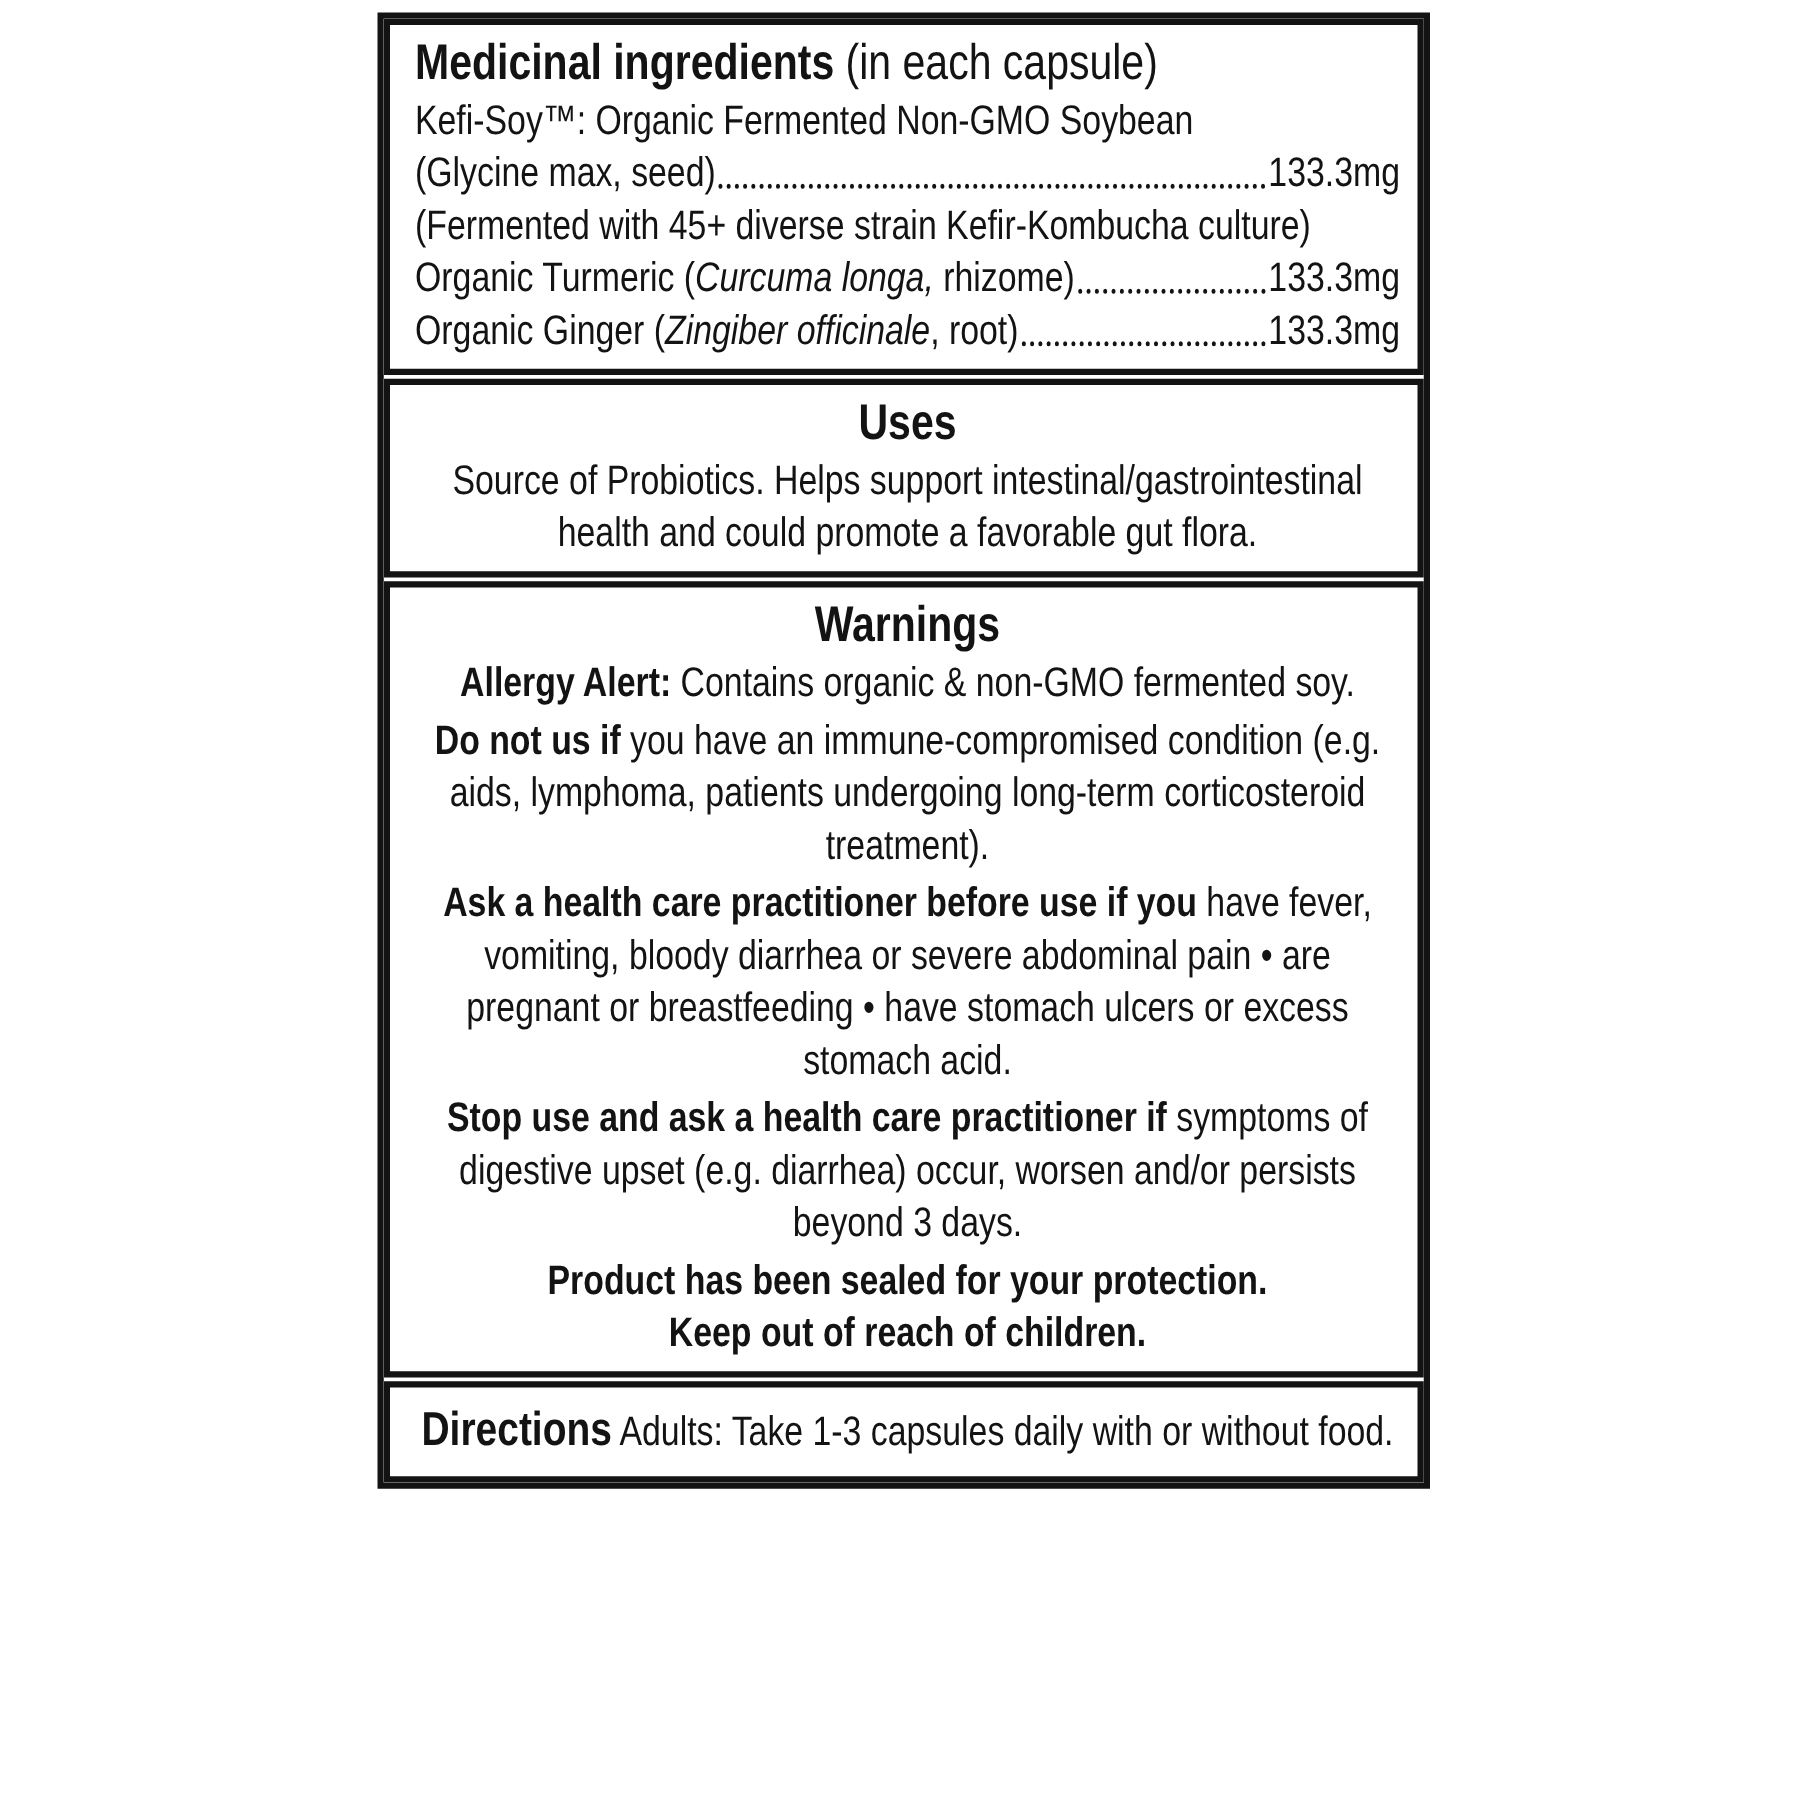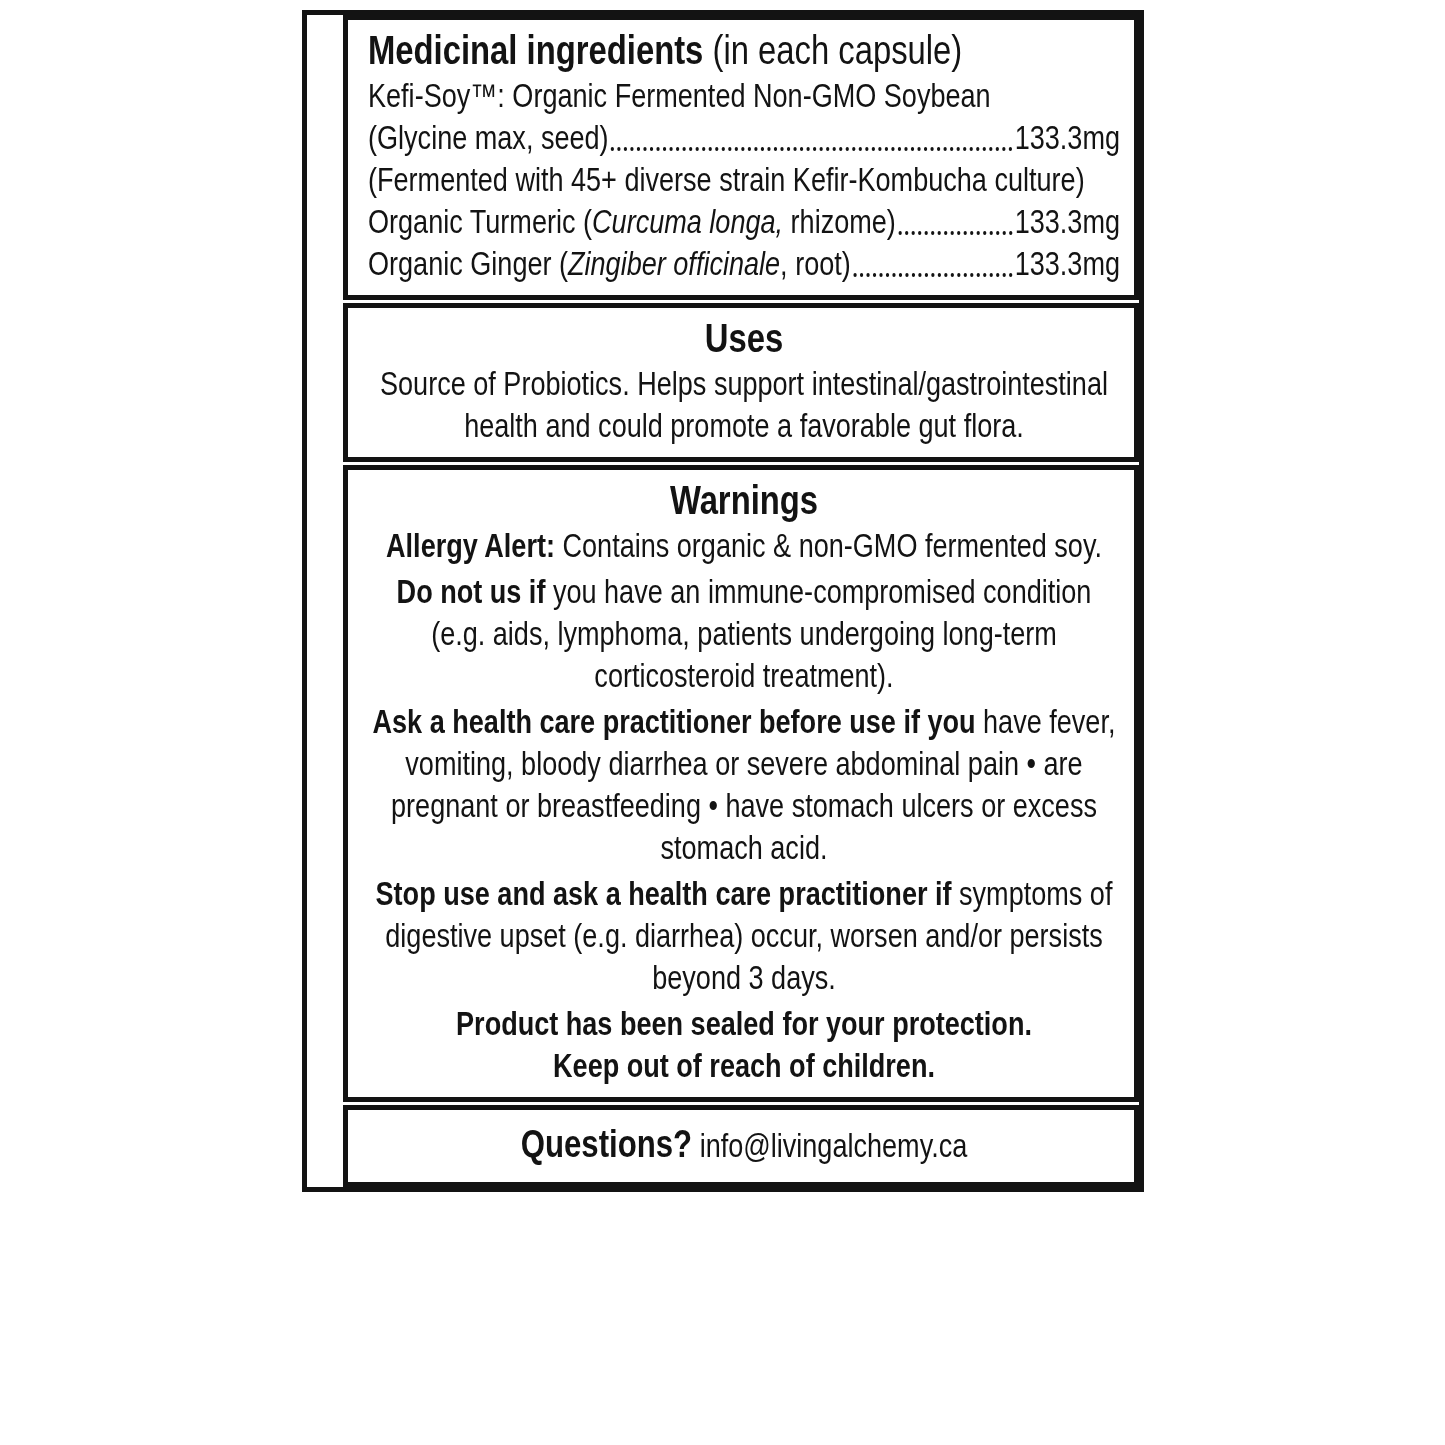--- a/index.html
+++ b/index.html
@@ -10,21 +10,20 @@
     background: #ffffff;
     color: #131313;
     font-family: "Liberation Sans", sans-serif;
     overflow: hidden;
   }
   .label {
     width: 842px;
     margin: 10px auto 2px;
     border: 5px solid #131313;
     background: #ffffff;
-    padding-left: 36px;
   }
   .section {
     border: 5px solid #131313;
     background: #ffffff;
     padding: 6px 14px 10px 20px;
   }
   .section + .section { margin-top: 3px; text-align: center; }
   
   .cond {
     transform: scaleX(0.82);
@@ -113,22 +112,22 @@
       <div class="sec-heading">Warnings</div>
       <p class="line wpar"><span class="lead">Allergy Alert:</span><span> Contains organic &amp; non-GMO fermented soy.</span></p>
       <p class="line wpar"><span class="lead">Do not us if</span><span> you have an immune-compromised condition (e.g. aids, lymphoma, patients undergoing long-term corticosteroid treatment).</span></p>
       <p class="line wpar"><span class="lead">Ask a health care practitioner before use if you</span><span> have fever, vomiting, bloody diarrhea or severe abdominal pain • are pregnant or breastfeeding • have stomach ulcers or excess stomach acid.</span></p>
       <p class="line wpar"><span class="lead">Stop use and ask a health care practitioner if</span><span> symptoms of digestive upset (e.g. diarrhea) occur, worsen and/or persists beyond 3 days.</span></p>
       <p class="line wpar boldline">Product has been sealed for your protection.</p>
       <p class="line boldline">Keep out of reach of children.</p>
     </div>
   </section>
 
+  <section class="section single">
+    <div class="cond">
+      <p class="inline-head"><span class="h">Directions</span><span> Adults: Take 1-3 capsules daily with or without food.</span></p>
+    </div>
+  </section>
 
 
 
-  <section class="section single">
-    <div class="cond">
-      <p class="inline-head"><span class="h">Questions?</span><span> info@livingalchemy.ca</span></p>
-    </div>
-  </section>
 
 </div>
 
 </body></html>

